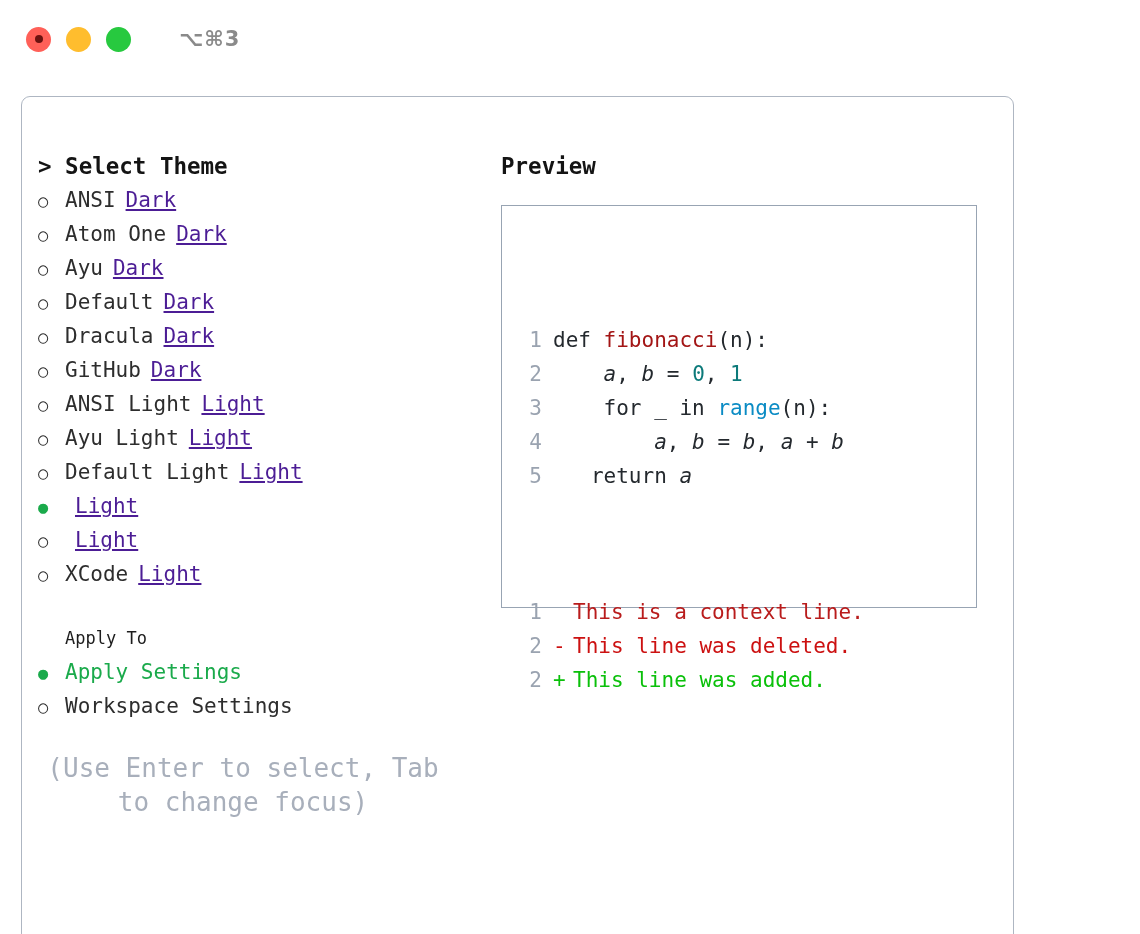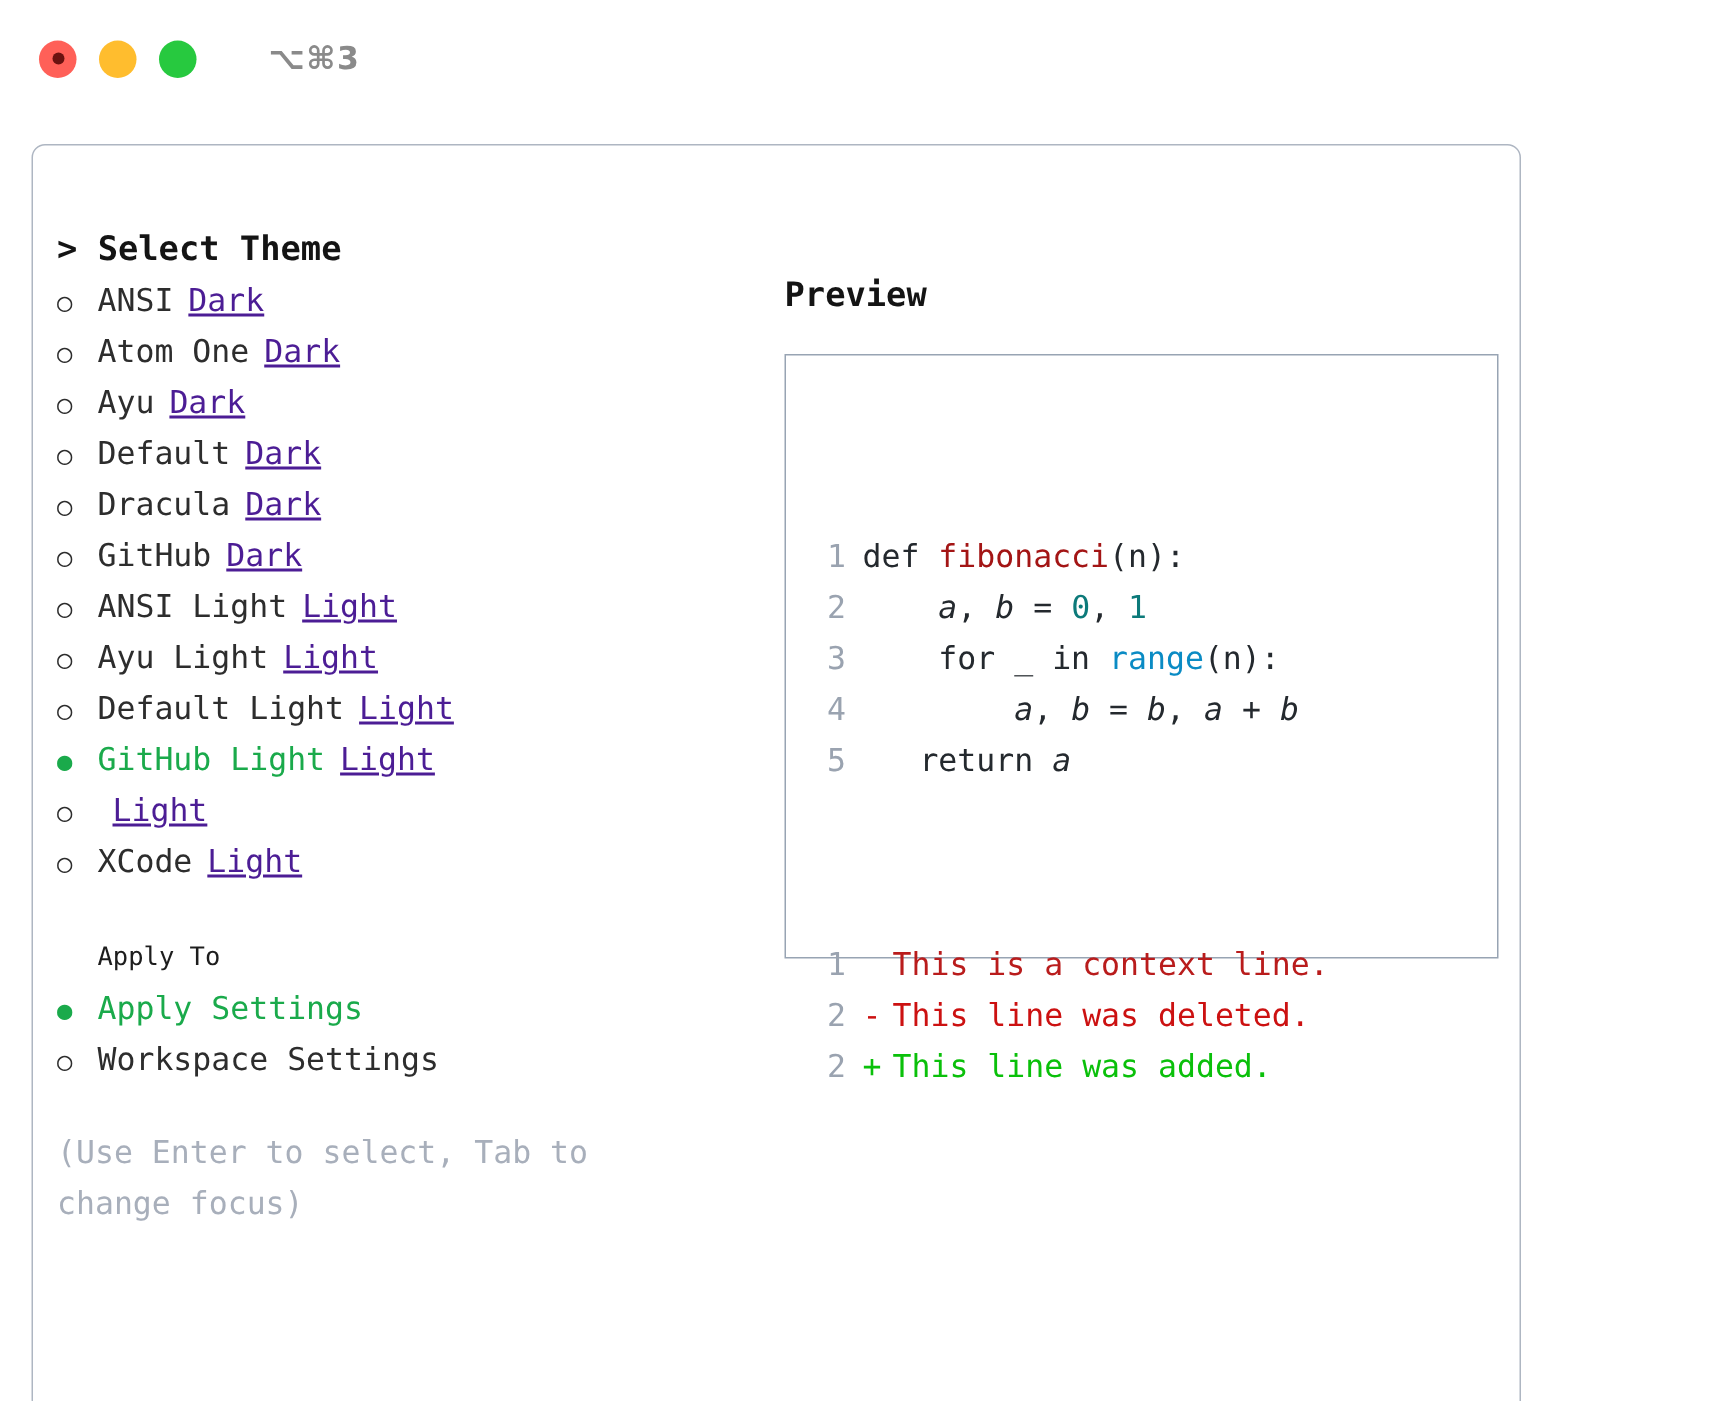--- a/index.html
+++ b/index.html
@@ -135,33 +135,33 @@
     color: #1d1d1d;
     line-height: 34px;
     padding-left: 27px;
     white-space: pre;
   }
 
   .spacer-sm { height: 30px; }
 
   .hint {
     margin-top: 28px;
-    font-size: 21px;
+    font-size: 26px;
     color: #a8afbb;
     line-height: 34px;
     width: 410px;
+    text-align: center;
   }
 
   
   .right-col {
     position: absolute;
-    left: 501px;
+    left: 479px;
     top: 52px;
     width: 500px;
-    margin-top: 31px;
   }
   .preview-title {
     font-size: 22.5px;
     font-weight: 700;
     color: #141414;
     line-height: 34px;
   }
   .preview-box {
     margin-top: 22px;
     width: 476px;
@@ -229,21 +229,21 @@
         <div class="list" id="theme-list">
             <div class="row"><span class="bullet">○</span><span class="row-label">ANSI</span><span class="row-tag">Dark</span></div>
             <div class="row"><span class="bullet">○</span><span class="row-label">Atom One</span><span class="row-tag">Dark</span></div>
             <div class="row"><span class="bullet">○</span><span class="row-label">Ayu</span><span class="row-tag">Dark</span></div>
             <div class="row"><span class="bullet">○</span><span class="row-label">Default</span><span class="row-tag">Dark</span></div>
             <div class="row"><span class="bullet">○</span><span class="row-label">Dracula</span><span class="row-tag">Dark</span></div>
             <div class="row"><span class="bullet">○</span><span class="row-label">GitHub</span><span class="row-tag">Dark</span></div>
             <div class="row"><span class="bullet">○</span><span class="row-label">ANSI Light</span><span class="row-tag">Light</span></div>
             <div class="row"><span class="bullet">○</span><span class="row-label">Ayu Light</span><span class="row-tag">Light</span></div>
             <div class="row"><span class="bullet">○</span><span class="row-label">Default Light</span><span class="row-tag">Light</span></div>
-            <div class="row selected"><span class="bullet">●</span><span class="row-label">GitHub Light</span><span class="row-tag">Light</span></div>
+            <div class="row selected"><span class="bullet">●</span><span class="row-tag">Light</span></div>
             <div class="row"><span class="bullet">○</span><span class="row-tag">Light</span></div>
             <div class="row"><span class="bullet">○</span><span class="row-label">XCode</span><span class="row-tag">Light</span></div>
           </div>
 
         <div class="spacer-sm"></div>
 
         <div class="subhead">Apply To</div>
 
         <div class="list" id="apply-list">
             <div class="row selected"><span class="bullet">●</span><span class="row-label">Apply Settings</span></div>

